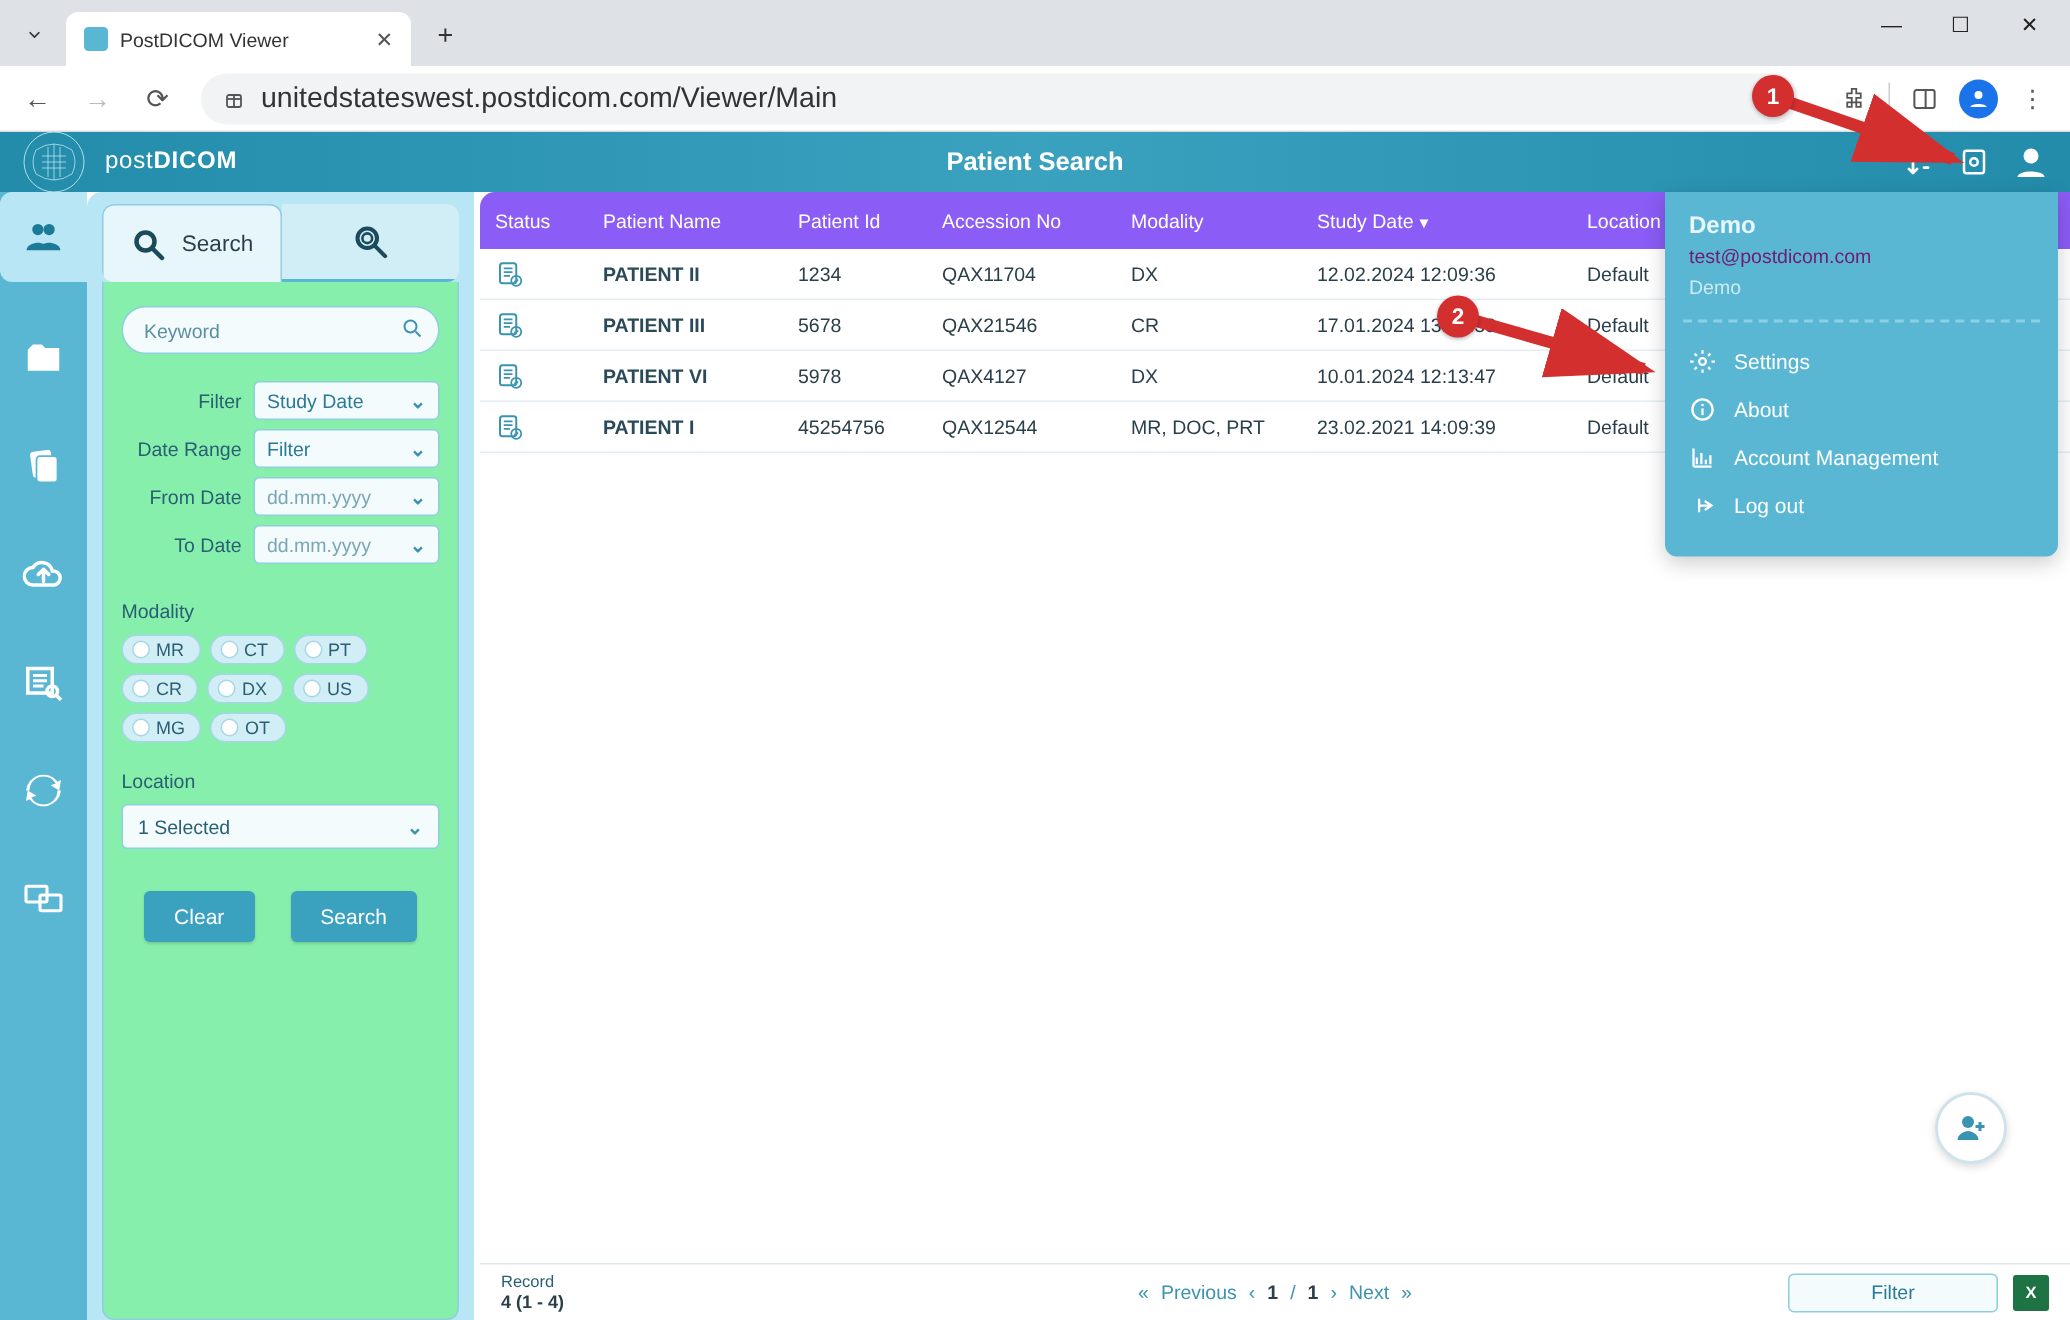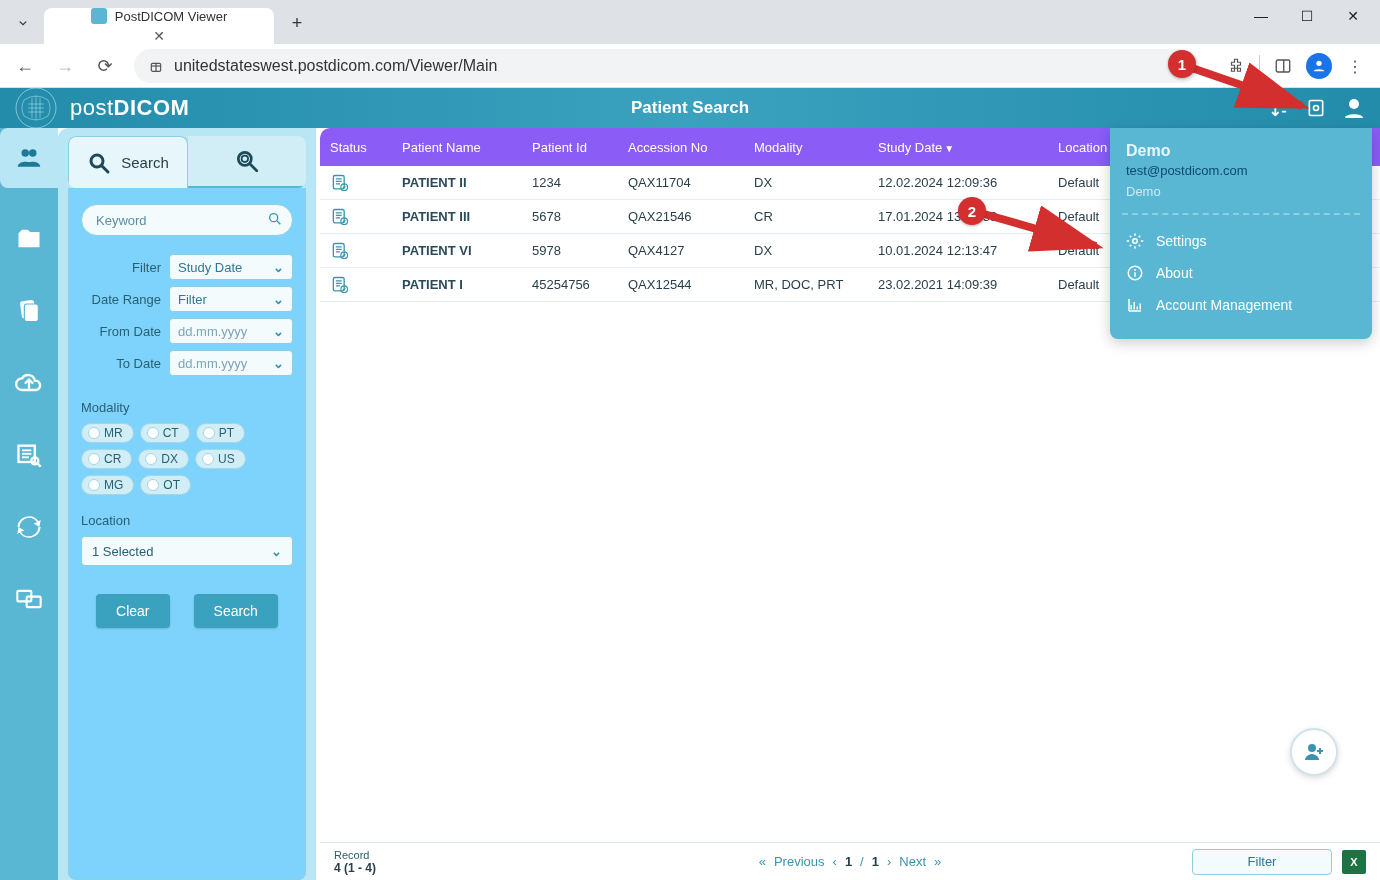--- a/index.html
+++ b/index.html
@@ -2,62 +2,62 @@
 <html><head>
   <meta charset="utf-8">
   <style>
     * { box-sizing: border-box; margin: 0; padding: 0; font-family: -apple-system, BlinkMacSystemFont, "Segoe UI", Arial, sans-serif; }
     body { width: 1380px; height: 880px; background: #fff; overflow: hidden; position: relative; }
 
     
     .browser-chrome { height: 88px; background: #fff; border-bottom: 1px solid #ddd; }
     .tab-bar { height: 44px; background: #dee1e6; display: flex; align-items: flex-end; padding-left: 8px; }
     .tab-btn-down { width: 30px; height: 30px; display: flex; align-items: center; justify-content: center; margin-bottom: 6px; cursor: pointer; }
-    .tab { background: #fff; height: 36px; border-radius: 8px 8px 0 0; display: flex; align-items: center; padding: 0 12px; width: 230px; justify-content: space-between; margin-left: 6px; flex-direction: column; }
+    .tab { background: #fff; height: 36px; border-radius: 8px 8px 0 0; display: flex; align-items: center; padding: 0 12px; width: 230px; justify-content: space-between; margin-left: 6px; }
     .tab-title { font-size: 13px; color: #333; display: flex; align-items: center; gap: 8px; }
     .tab-favicon { width: 16px; height: 16px; background: #59b7d3; border-radius: 3px; }
     .tab-close { color: #555; font-size: 14px; cursor: pointer; }
     .tab-new { width: 30px; height: 30px; display: flex; align-items: center; justify-content: center; margin-left: 8px; margin-bottom: 6px; cursor: pointer; color: #333; font-size: 18px; font-weight: 300; }
     .window-controls { position: absolute; right: 4px; top: 0; display: flex; }
     .window-controls span { width: 46px; height: 32px; display: flex; align-items: center; justify-content: center; font-size: 14px; cursor: pointer; color: #222; }
 
     .address-row { height: 44px; display: flex; align-items: center; padding: 0 8px; gap: 6px; }
     .nav-btn { width: 34px; height: 34px; display: flex; align-items: center; justify-content: center; color: #555; cursor: pointer; border-radius: 17px; font-size: 18px; }
     .nav-btn.disabled { color: #bbb; }
     .url-bar { flex: 1; height: 34px; background: #f1f3f4; border-radius: 17px; display: flex; align-items: center; padding: 0 14px; gap: 10px; margin: 0 6px; }
     .url-icon { color: #555; font-size: 13px; }
-    .url-text { font-size: 16px; color: #333; }
+    .url-text { font-size: 19px; color: #333; }
     .chrome-right { display: flex; align-items: center; gap: 2px; margin-left: 8px; }
     .chrome-icon { width: 34px; height: 34px; display:flex; align-items:center; justify-content:center; color:#555; cursor:pointer; }
     .chrome-divider { width: 1px; height: 22px; background: #ccc; margin: 0 4px; }
     .chrome-avatar { width: 26px; height: 26px; border-radius: 50%; background: #1a73e8; color: #fff; display: flex; align-items: center; justify-content: center; font-size: 14px; margin: 0 4px; }
 
     
     .app-header { height: 40px; background: linear-gradient(90deg, #238cab 0%, #3aa1bf 50%, #238cab 100%); display: flex; align-items: center; padding: 0 14px; color: #fff; position: relative; }
     .brain-logo { width: 44px; height: 44px; margin-right: 12px; }
-    .brand { font-size: 22px; font-weight: 400; letter-spacing: 0.5px; text-align: center; }
+    .brand { font-size: 16px; font-weight: 400; letter-spacing: 0.5px; text-align: center; }
     .brand b { font-weight: 700; }
     .header-title { font-size: 17px; font-weight: 700; color:#fff; }
     .header-center {position:absolute; left:50%; transform:translateX(-50%);}
     .header-right { margin-left:auto; display: flex; align-items: center; gap: 16px; }
     .header-icon { color: #fff; cursor: pointer; }
 
     
     .app-body { display: flex; height: calc(880px - 88px - 40px); }
     .side-rail { width: 58px; background: #59b7d3; display: flex; flex-direction: column; align-items: center; padding-top: 80px; gap: 30px; }
     .rail-item { width: 42px; height: 42px; display: flex; align-items: center; justify-content: center; color: #fff; cursor: pointer; }
     .rail-item.active { background: #b9e6f4; color: #1b7a97; border-radius: 8px 0 0 8px; width:58px; margin-left:0; height:60px; margin-top:-80px; position:relative; }
 
     .sidebar { width: 258px; background: #b9e6f4; border-top-left-radius: 10px; padding-top: 8px; display:flex; flex-direction:column; }
     .search-tabs { display: flex; background: #b9e6f4; border-radius: 8px; overflow: hidden; margin: 0 10px; }
     .search-tab { flex: 1; height: 52px; display: flex; align-items: center; justify-content: center; gap: 10px; font-size: 15px; color: #2a3f4a; cursor: pointer; }
     .search-tab.first { background: #e7f6fb; border-radius: 8px 8px 0 0; border:1px solid #8fcde0; border-bottom:none; font-weight:500;}
     .search-tab.second { background: #d1edf6; border-radius: 0 8px 0 0; border-bottom:2px solid #59b7d3;}
 
-    .sidebar-body { background:#7dd3fc; margin:0 10px; border-radius:0 0 8px 8px; border:1px solid #8fcde0; border-top:none; flex:1; padding:16px 12px; display:flex; flex-direction:column; gap:18px; overflow-y:auto;}
+    .sidebar-body { background:#86efac; margin:0 10px; border-radius:0 0 8px 8px; border:1px solid #8fcde0; border-top:none; flex:1; padding:16px 12px; display:flex; flex-direction:column; gap:18px; overflow-y:auto;}
     .keyword-input { position:relative; }
     .keyword-input input { width:100%; height:32px; border:1px solid #8fcde0; border-radius:16px; background:#f4fbfd; padding:0 34px 0 14px; font-size:13px; color:#2a5f73; outline:none;}
     .keyword-input input::placeholder{ color:#5a8fa1;}
     .keyword-input .s-icon { position:absolute; right:10px; top:7px; color:#3a94b0;}
 
     .filter-row { display:flex; align-items:center; gap:8px; margin-bottom:6px;}
     .filter-label { width:80px; text-align:right; font-size:13px; color:#2a5f73;}
     .filter-select { flex:1; height:26px; border:1px solid #8fcde0; border-radius:4px; background:#f4fbfd; color:#2a7a97; font-size:13px; padding:0 8px; position:relative; display:flex; align-items:center; justify-content:space-between; cursor:pointer;}
     .filter-select .chev { color:#3a94b0; font-weight:bold;}
     .filter-select.date { color:#7ba6b5;}
@@ -89,21 +89,21 @@
     .pager{ position:absolute; left:50%; transform:translateX(-50%); display:flex; align-items:center; gap:8px; font-size:13px; color:#3a94b0;}
     .pager .pgnum{ color:#2a3f4a; font-weight:700;}
     .pager span{cursor:pointer;}
     .footer-right{ margin-left:auto; display:flex; align-items:center; gap:10px;}
     .filter-btn{ width:140px; height:26px; border:1px solid #8fcde0; border-radius:4px; background:#f4fbfd; color:#2a7a97; font-size:13px; cursor:pointer;}
     .excel-icon{ width:24px; height:24px; background:#1e7244; color:#fff; display:flex; align-items:center; justify-content:center; font-size:11px; font-weight:bold; cursor:pointer; border-radius:2px;}
 
     
     .user-dropdown { position:absolute; right:8px; top:128px; width:262px; background:#59b7d3; border-radius:0 0 8px 8px; padding:14px 16px 18px; color:#fff; box-shadow:0 4px 14px rgba(0,0,0,0.2); z-index:100;}
     .ud-name{ font-size:16px; font-weight:700; color:#e9f7fb;}
-    .ud-email{ font-size:13px; color:#0c4a6e; margin-top:3px;}
+    .ud-email{ font-size:13px; color:#701a75; margin-top:3px;}
     .ud-company{ font-size:13px; color:#cfeaf2; margin-top:6px;}
     .ud-divider{ border-top:2px dashed #8ed0e3; margin:14px -4px 10px;}
     .ud-item{ display:flex; align-items:center; gap:12px; padding:7px 0; font-size:14px; color:#fff; cursor:pointer;}
     .ud-item .icn{ width:18px; text-align:center;}
 
     
     .annot-circle{ position:absolute; width:28px; height:28px; border-radius:50%; background:#d32f2f; color:#fff; display:flex; align-items:center; justify-content:center; font-weight:700; font-size:15px; z-index:200; box-shadow:0 1px 3px rgba(0,0,0,0.3);}
     .arrow{ position:absolute; z-index:199;}
 
     
@@ -488,20 +488,28 @@
     <span>About</span>
   </div>
   <div class="ud-item">
     <span class="icn">
         <svg width="18" height="18" viewBox="0 0 24 24">
           <path d="M4 20V4M4 20h16M7 18v-6M11 18v-10M15 18v-4M19 18v-8" stroke="#fff" stroke-width="2" fill="none"></path>
         </svg>
       </span>
     <span>Account Management</span>
   </div>
+  <div class="ud-item">
+    <span class="icn">
+        <svg width="18" height="18" viewBox="0 0 24 24">
+          <path d="M14 4l6 4-6 4M20 8H9M9 2v12" stroke="#fff" stroke-width="2" fill="none" transform="translate(0 4)"></path>
+        </svg>
+      </span>
+    <span>Log out</span>
+  </div>
 </div>
 
 <div class="float-add">
   <svg width="24" height="24" viewBox="0 0 24 24">
       <circle cx="10" cy="8" r="4" fill="#3a94b0"></circle>
       <path d="M3 20c0-4 5-6 7-6s7 2 7 6" fill="#3a94b0"></path>
       <path d="M18 8v6M15 11h6" stroke="#3a94b0" stroke-width="2"></path>
     </svg>
 </div>
 

